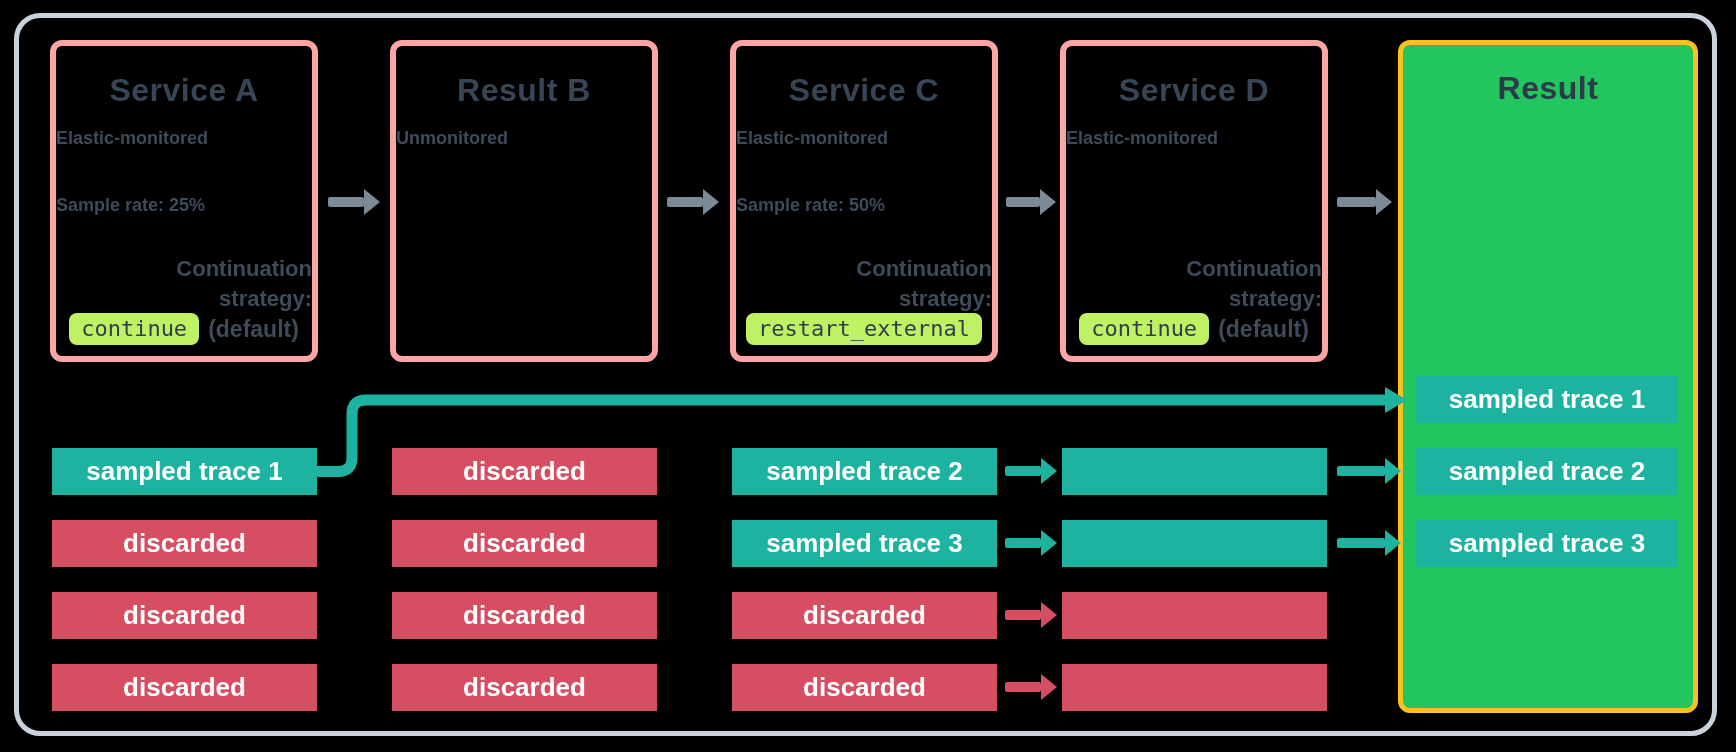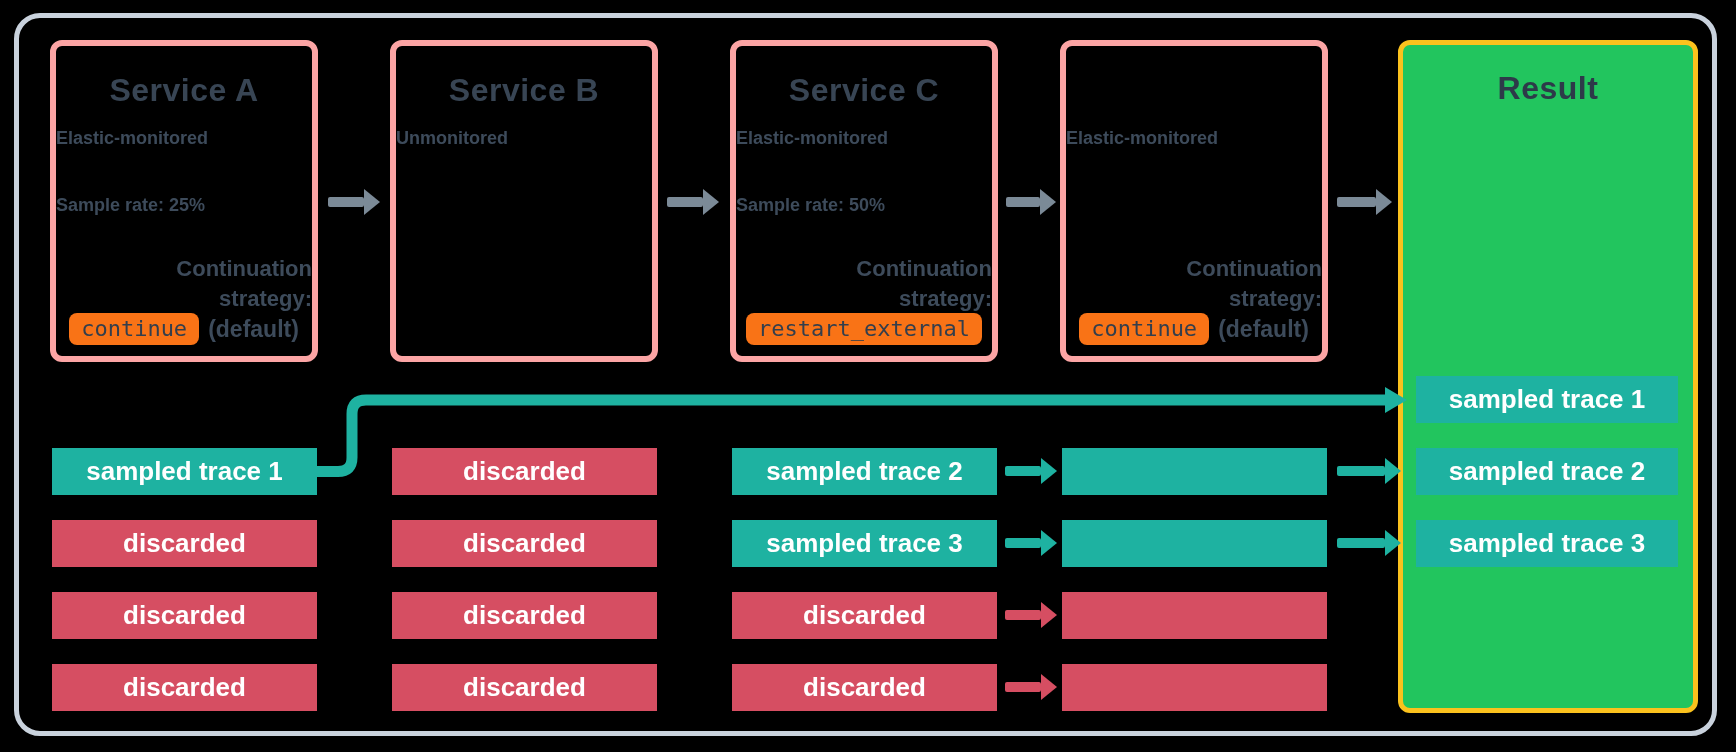--- a/index.html
+++ b/index.html
@@ -24,21 +24,21 @@
   }
   .svc-line { position:absolute; left:0; right:0; text-align:left;
     font-size:18px; line-height:28px; font-weight:600; color:#3D4B5B; }
   .svc-sub  { top:78px; }
   .svc-rate { top:145px; }
   .svc-strategy { position:absolute; left:0; right:0; top:208px; text-align:right;
     font-size:22px; line-height:30px; font-weight:600; color:#3D4B5B; }
   .svc-chiprow { position:absolute; left:0; right:0; top:267px; height:32px;
     display:flex; justify-content:center; align-items:center; gap:9px; }
   .chip {
-    background:#f97316; color:#333E4C; font-family:"DejaVu Sans Mono", monospace;
+    background:#bef264; color:#333E4C; font-family:"DejaVu Sans Mono", monospace;
     font-size:22px; line-height:32px; padding:0 12px; border-radius:8px; white-space:nowrap;
   }
   .default-note { font-size:23px; font-weight:600; color:#3D4B5B; }
   
   .resultbox {
     position:absolute; left:1398px; top:40px; width:300px; height:673px;
     background:#22c55e; border:5px solid #FBC21D; border-radius:12px; box-sizing:border-box;
   }
   .result-title {
     position:absolute; left:0; right:0; top:24px; text-align:center;
@@ -86,36 +86,37 @@
     <div class="svc-line svc-rate">Sample rate: 25%</div>
     <div class="svc-strategy" style="white-space:pre-line">Continuation
 strategy:</div>
     <div class="svc-chiprow">
       <span class="chip">continue</span>
       <span class="default-note">(default)</span>
     </div>
   </div>
 
   <div class="svcbox b">
-    <div class="svc-title">Service B</div>
+    <div class="svc-title">Result B</div>
     <div class="svc-line svc-sub">Unmonitored</div>
   </div>
 
   <div class="svcbox c">
     <div class="svc-title">Service C</div>
     <div class="svc-line svc-sub">Elastic-monitored</div>
     <div class="svc-line svc-rate">Sample rate: 50%</div>
     <div class="svc-strategy" style="white-space:pre-line">Continuation
 strategy:</div>
     <div class="svc-chiprow">
       <span class="chip">restart_external</span>
     </div>
   </div>
 
   <div class="svcbox d">
+    <div class="svc-title">Service D</div>
     <div class="svc-line svc-sub">Elastic-monitored</div>
     <div class="svc-strategy" style="white-space:pre-line">Continuation
 strategy:</div>
     <div class="svc-chiprow">
       <span class="chip">continue</span>
       <span class="default-note">(default)</span>
     </div>
   </div>
 
   <div class="resultbox">

